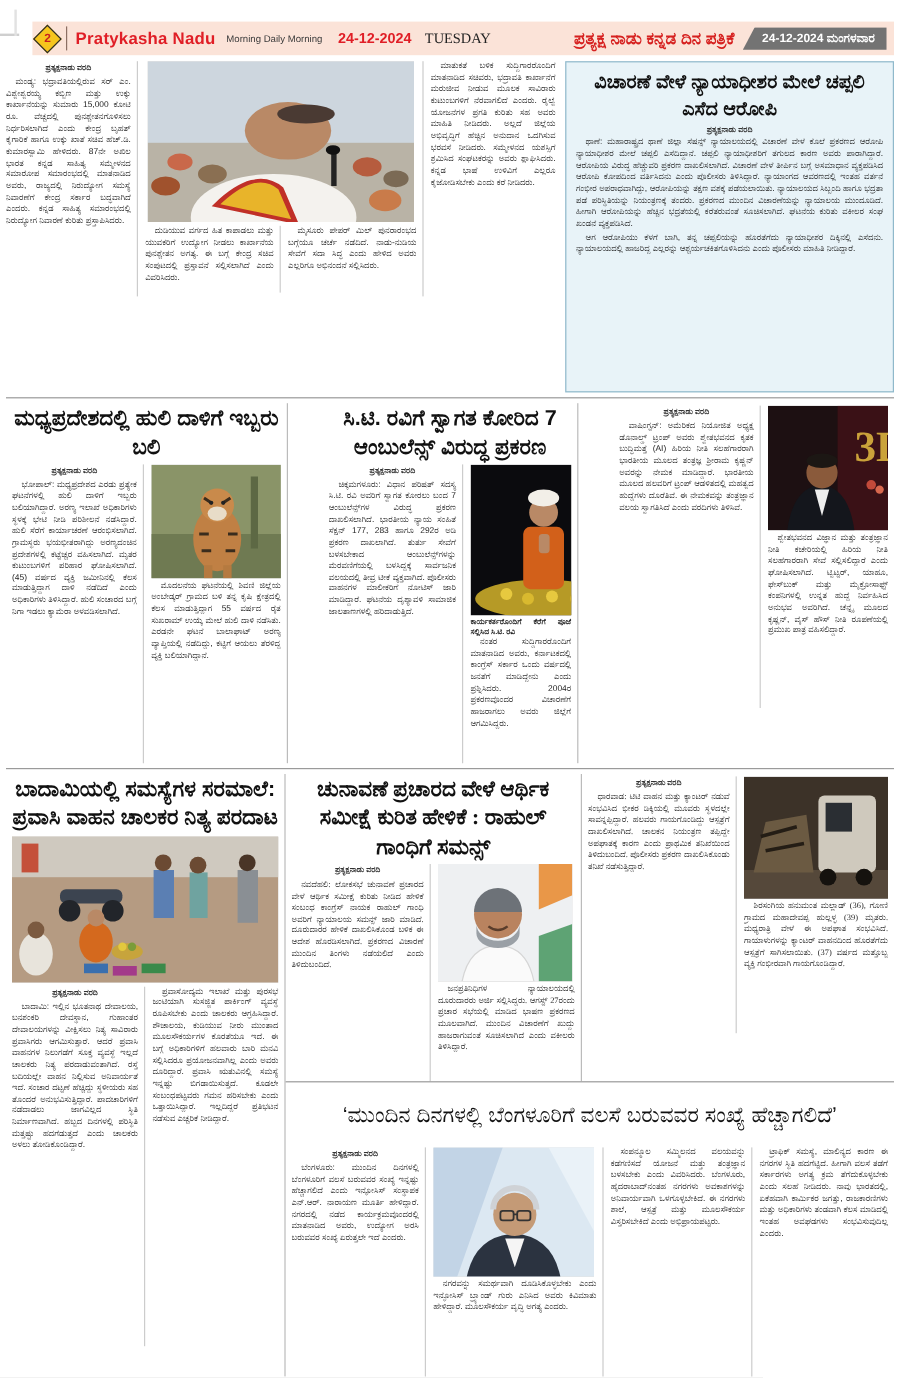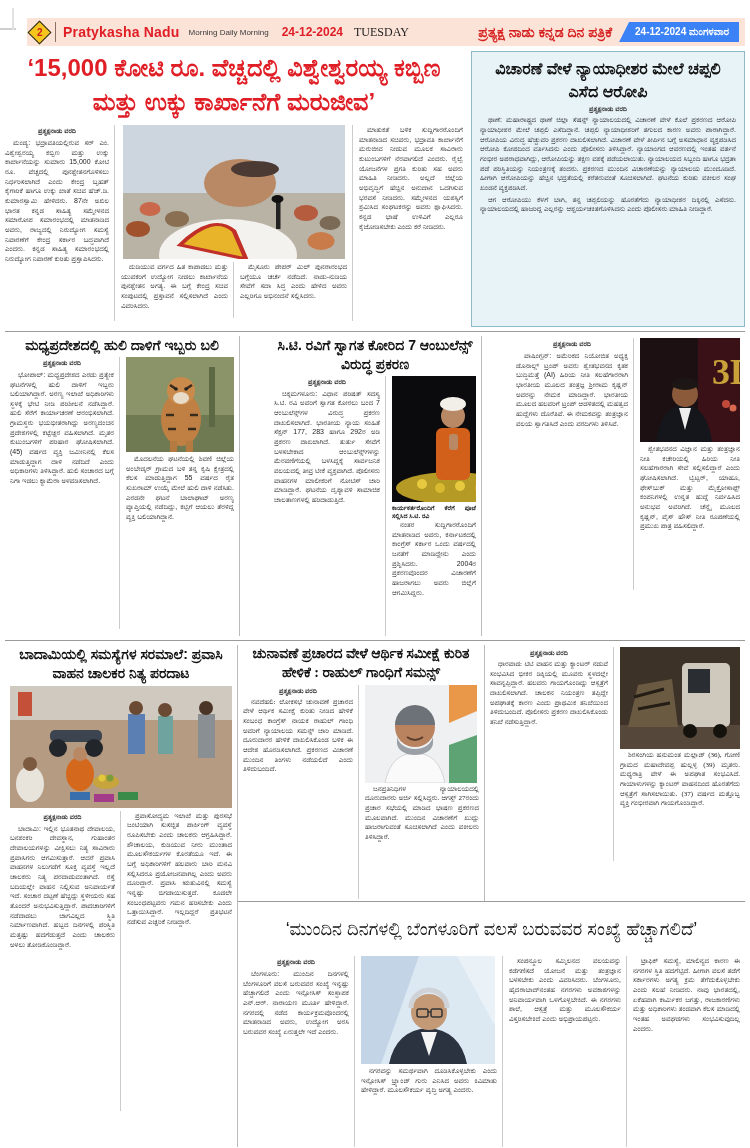--- a/index.html
+++ b/index.html
@@ -25,21 +25,21 @@
   }
   .diamond span { transform:rotate(-45deg); font-size:10px; font-weight:bold; color:#c81f1f; }
   .mast-divider { width:1px; height:20px; background:#8c6f63; }
   .brand-name { color:#e01e26; font-weight:bold; font-size:14px; letter-spacing:.2px; }
   .brand-sub  { color:#3a3a3a; font-size:8px; margin-left:2px; }
   .mast-date  { color:#e01e26; font-weight:bold; font-size:12px; margin-left:6px; }
   .mast-day   { color:#222; font-size:12px; font-family:"Liberation Serif", serif; margin-left:4px; }
   .mast-spacer{ flex:1; }
   .tagline    { color:#d6201f; font-weight:bold; font-size:14px; }
   .date-box   {
-    background:#3b82f6; color:#fff; font-weight:bold; font-size:10px;
+    background:#737373; color:#fff; font-weight:bold; font-size:10px;
     padding:4px 10px 4px 16px; clip-path:polygon(10px 0, 100% 0, 100% 100%, 0 100%);
   }
 
   
   .byline { font-size:6.5px; font-weight:bold; text-align:center; color:#333; margin:2px 0 2px; }
   .bodytext { font-size:7px; line-height:1.38; text-align:justify; color:#1c1c1c; overflow:hidden; }
   .bodytext p { text-indent:8px; }
   .caption { font-size:6.3px; font-weight:bold; line-height:1.3; text-align:justify; color:#222; margin-top:2px; }
   .sec-rule { border:0; border-top:1px solid #9a9a9a; margin:4px 0; }
   .photo { background:#ddd; overflow:hidden; flex:0 0 auto; }
@@ -65,21 +65,21 @@
     flex:1; background:#e8f3f8; border:1px solid #8fb9cb; padding:5px 8px 4px; overflow:hidden;
   }
   .judge-head { font-size:16px; font-weight:bold; text-align:center; line-height:1.45; color:#111; }
   .judge-box .bodytext { margin-top:2px; }
   .judge-box .bodytext p + p { margin-top:2px; }
 
   
   .row2 { height:300px; display:flex; }
   .art { padding:0 5px; overflow:hidden; }
   .art + .art { border-left:1px solid #bbb;padding-left:34px; }
-  .art-head { font-size:14px; font-weight:bold; text-align:center; line-height:1.35; color:#111; }
+  .art-head { font-size:18px; font-weight:bold; text-align:center; line-height:1.35; color:#111; }
   .art-body { display:flex; gap:6px; margin-top:2px; }
   .art-body .c1 { border-right:1px solid #ccc; padding-right:5px; overflow:hidden; }
   .art-body .c2 { flex:1; overflow:hidden; }
 
   .tiger-art { width:234px; }
   .tiger-art .c1 { width:110px; }
   .tiger-art .photo { width:112px; height:95px; margin-bottom:2px; }
   .tiger-art .art-body { height:272px; }
 
   .ctravi-art { width:242px; }
@@ -136,21 +136,20 @@
     <span class="brand-sub">Morning Daily Morning</span>
     <span class="mast-date">24-12-2024</span>
     <span class="mast-day">TUESDAY</span>
     <div class="mast-spacer"></div>
     <span class="tagline">ಪ್ರತ್ಯಕ್ಷ ನಾಡು ಕನ್ನಡ ದಿನ ಪತ್ರಿಕೆ</span>
     <div class="date-box">24-12-2024 ಮಂಗಳವಾರ</div>
   </header>
 
   <section class="row-main">
     <div class="main-left">
-      <h1 class="main-head">‘15,000 ಕೋಟಿ ರೂ. ವೆಚ್ಚದಲ್ಲಿ ವಿಶ್ವೇಶ್ವರಯ್ಯ ಕಬ್ಬಿಣ ಮತ್ತು ಉಕ್ಕು ಕಾರ್ಖಾನೆಗೆ ಮರುಜೀವ’</h1>
       <div class="main-body">
         <div class="m-col1 bodytext">
           <div class="byline">ಪ್ರತ್ಯಕ್ಷನಾಡು ವರದಿ</div>
           <p>ಮಂಡ್ಯ: ಭದ್ರಾವತಿಯಲ್ಲಿರುವ ಸರ್ ಎಂ. ವಿಶ್ವೇಶ್ವರಯ್ಯ ಕಬ್ಬಿಣ ಮತ್ತು ಉಕ್ಕು ಕಾರ್ಖಾನೆಯನ್ನು ಸುಮಾರು 15,000 ಕೋಟಿ ರೂ. ವೆಚ್ಚದಲ್ಲಿ ಪುನಶ್ಚೇತನಗೊಳಿಸಲು ನಿರ್ಧರಿಸಲಾಗಿದೆ ಎಂದು ಕೇಂದ್ರ ಬೃಹತ್ ಕೈಗಾರಿಕೆ ಹಾಗೂ ಉಕ್ಕು ಖಾತೆ ಸಚಿವ ಹೆಚ್.ಡಿ. ಕುಮಾರಸ್ವಾಮಿ ಹೇಳಿದರು. 87ನೇ ಅಖಿಲ ಭಾರತ ಕನ್ನಡ ಸಾಹಿತ್ಯ ಸಮ್ಮೇಳನದ ಸಮಾರೋಪ ಸಮಾರಂಭದಲ್ಲಿ ಮಾತನಾಡಿದ ಅವರು, ರಾಜ್ಯದಲ್ಲಿ ನಿರುದ್ಯೋಗ ಸಮಸ್ಯೆ ನಿವಾರಣೆಗೆ ಕೇಂದ್ರ ಸರ್ಕಾರ ಬದ್ಧವಾಗಿದೆ ಎಂದರು. ಕನ್ನಡ ಸಾಹಿತ್ಯ ಸಮಾರಂಭದಲ್ಲಿ ನಿರುದ್ಯೋಗ ನಿವಾರಣೆ ಕುರಿತು ಪ್ರಸ್ತಾಪಿಸಿದರು.</p>
         </div>
         <div class="m-mid">
           <div class="photo">
             <svg viewBox="0 0 148 134" preserveAspectRatio="none">
               <rect width="148" height="134" fill="#cdd6de"></rect>
               <rect y="68" width="148" height="66" fill="#b9b3a6"></rect>

